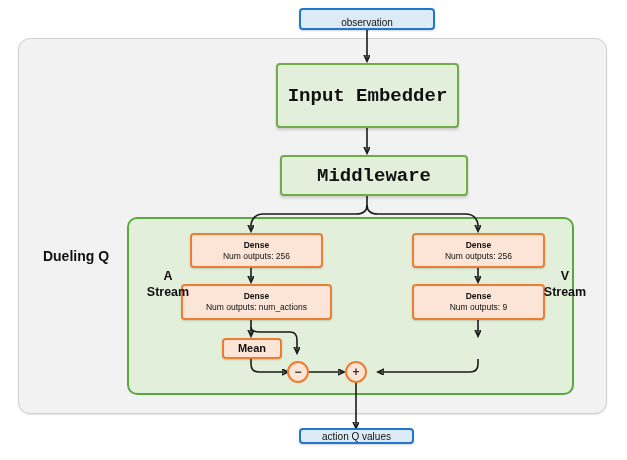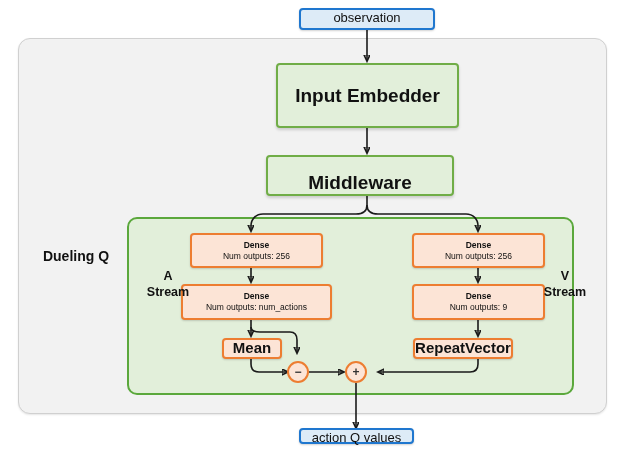--- a/index.html
+++ b/index.html
@@ -23,48 +23,49 @@
     position:absolute;left:127px;top:217px;width:447px;height:178px;
     background:#e2efda;border:2px solid #5ba83c;border-radius:10px;
     box-sizing:border-box;
   }
 
   
   .io-box{
     position:absolute;
     background:#ddebf7;border:2px solid #1f77cf;border-radius:4px;
     box-sizing:border-box;
-    display:flex;align-items:flex-start;justify-content:center;
-    font-size:13px;color:#111;
+    display:flex;align-items:flex-end;justify-content:center;
+    font-size:10px;color:#111;
     box-shadow:0 1px 2px rgba(0,0,0,.18);
   }
 
   
   .green-box{
     position:absolute;
     background:#e2efda;border:2px solid #70ad47;border-radius:4px;
     box-sizing:border-box;
     display:flex;align-items:center;justify-content:center;
     font-size:19px;font-weight:bold;color:#111;
     box-shadow:0 2px 3px rgba(0,0,0,.16);
+    font-family:Liberation Mono, monospace;
   }
 
   
   .orange-box{
     position:absolute;
     background:#fce4d6;border:2px solid #ed7d31;border-radius:4px;
     box-sizing:border-box;
     display:flex;flex-direction:column;align-items:center;justify-content:center;
     color:#111;
     box-shadow:0 1px 2px rgba(0,0,0,.16);
   }
   .orange-box .t1{font-size:8.5px;font-weight:bold;line-height:1.25;}
   .orange-box .t2{font-size:8.5px;line-height:1.25;}
   .orange-box.single{justify-content:center;}
-  .orange-box.single .t1{font-size:15px;font-weight:bold;}
+  .orange-box.single .t1{font-size:11px;font-weight:bold;}
 
   
   .op-circle{
     position:absolute;width:22px;height:22px;border-radius:50%;
     background:#fce4d6;border:2px solid #ed7d31;
     box-sizing:border-box;
     display:flex;align-items:center;justify-content:center;
     font-size:12px;font-weight:bold;color:#333;line-height:1;
   }
 
@@ -128,21 +129,21 @@
   </svg>
 
   <div class="io-box" id="observation-node" style="left:299px;top:8px;width:136px;height:22px;">
     <span>observation</span>
   </div>
 
   <div class="green-box" style="left:276px;top:63px;width:183px;height:65px;">
     <span>Input Embedder</span>
   </div>
 
-  <div class="green-box" style="left:266px;top:155px;width:188px;height:41px;align-items:flex-end;">
+  <div class="green-box" style="left:280px;top:155px;width:188px;height:41px;">
     <span>Middleware</span>
   </div>
 
   <div class="orange-box" style="left:190px;top:233px;width:133px;height:35px;">
     <span class="t1">Dense</span>
     <span class="t2">Num outputs: 256</span>
   </div>
 
   <div class="orange-box" style="left:181px;top:284px;width:151px;height:36px;">
     <span class="t1">Dense</span>
@@ -156,23 +157,20 @@
   <div class="orange-box" style="left:412px;top:233px;width:133px;height:35px;">
     <span class="t1">Dense</span>
     <span class="t2">Num outputs: 256</span>
   </div>
 
   <div class="orange-box" style="left:412px;top:284px;width:133px;height:36px;">
     <span class="t1">Dense</span>
     <span class="t2">Num outputs: 9</span>
   </div>
 
-  <div class="orange-box single" style="left:413px;top:338px;width:100px;height:21px;">
-    <span class="t1">RepeatVector</span>
-  </div>
 
   <div class="op-circle" style="left:287px;top:361px;">
     <span>−</span>
   </div>
 
   <div class="op-circle" style="left:345px;top:361px;">
     <span>+</span>
   </div>
 
   <div class="io-box" style="left:299px;top:428px;width:115px;height:16px;">

